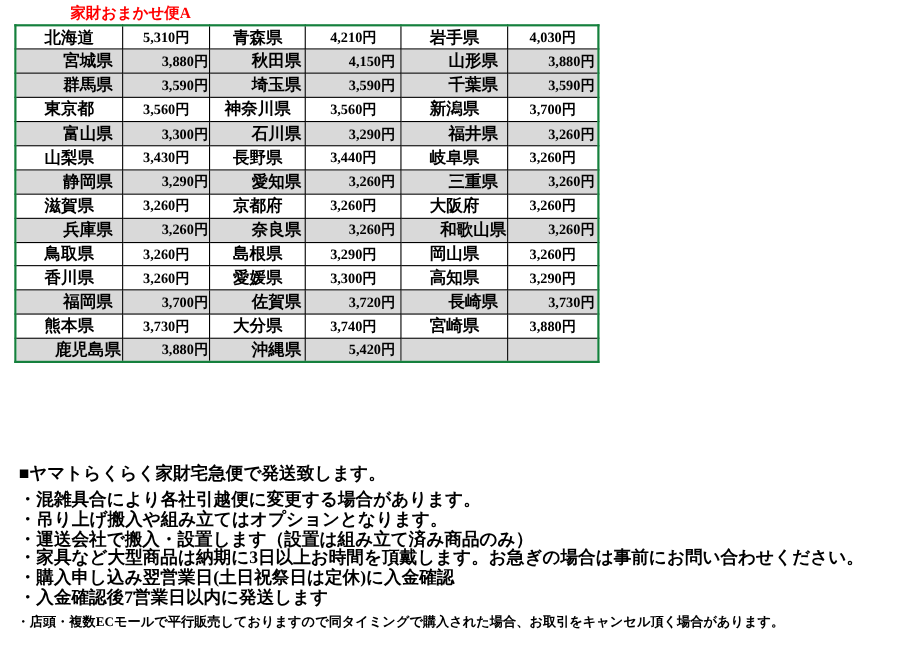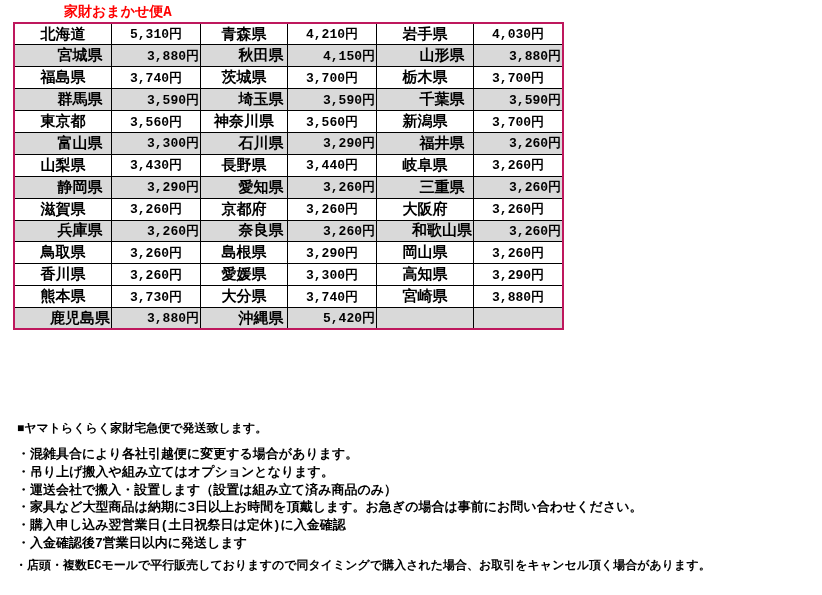--- a/index.html
+++ b/index.html
@@ -3,68 +3,68 @@
 <meta charset="utf-8">
 <style>
   * { margin: 0; padding: 0; box-sizing: border-box; }
   html, body { background: #ffffff; }
   .page {
     position: relative;
     width: 822px;
     height: 595px;
     background: #ffffff;
     overflow: hidden;
-    font-family: Liberation Mono, monospace;
+    font-family: Liberation Serif, serif;
     color: #000000;
   }
   .title {
     position: absolute;
     left: 64px;
     top: 3px;
     font-size: 14px;
     font-weight: bold;
     color: var(--title-color, #ff0000);
     white-space: nowrap;
   }
   .fee-table {
     position: absolute;
     left: 13px;
     top: 22px;
     border-collapse: collapse;
     table-layout: fixed;
-    border: 2px solid #be185d;
+    border: 2px solid #15803d;
   }
   .fee-table td {
     border: 1px solid #000000;
     height: 21.9px;
     text-align: center;
     vertical-align: middle;
     font-weight: bold;
     white-space: nowrap;
     overflow: hidden;
     padding: 0 1px;
   }
   .fee-table td.pref { font-size: 15px; }
   .fee-table td.price { font-size: 13px; }
   .fee-table tr.alt td { background: var(--alt-row, #d9d9d9); padding-left: 35px; }
   .notes-heading {
     position: absolute;
     left: 17px;
     top: 420px;
-    font-size: 12px;
+    font-size: 16px;
     font-weight: bold;
     white-space: nowrap;
   }
   .notes-list {
     position: absolute;
     left: 17px;
     top: 446px;
   }
   .bullet-line {
-    font-size: 13px;
+    font-size: 16px;
     font-weight: bold;
     line-height: 17.8px;
     white-space: nowrap;
   }
   .small-note {
     position: absolute;
     left: 15px;
     top: 557px;
     font-size: 12px;
     font-weight: bold;
@@ -98,28 +98,20 @@
           <td class="price">4,030円</td>
         </tr>
         <tr class="alt">
           <td class="pref">宮城県</td>
           <td class="price">3,880円</td>
           <td class="pref">秋田県</td>
           <td class="price">4,150円</td>
           <td class="pref">山形県</td>
           <td class="price">3,880円</td>
         </tr>
-        <tr>
-          <td class="pref">福島県</td>
-          <td class="price">3,740円</td>
-          <td class="pref">茨城県</td>
-          <td class="price">3,700円</td>
-          <td class="pref">栃木県</td>
-          <td class="price">3,700円</td>
-        </tr>
         <tr class="alt">
           <td class="pref">群馬県</td>
           <td class="price">3,590円</td>
           <td class="pref">埼玉県</td>
           <td class="price">3,590円</td>
           <td class="pref">千葉県</td>
           <td class="price">3,590円</td>
         </tr>
         <tr>
           <td class="pref">東京都</td>
@@ -177,20 +169,28 @@
           <td class="pref">岡山県</td>
           <td class="price">3,260円</td>
         </tr>
         <tr>
           <td class="pref">香川県</td>
           <td class="price">3,260円</td>
           <td class="pref">愛媛県</td>
           <td class="price">3,300円</td>
           <td class="pref">高知県</td>
           <td class="price">3,290円</td>
+        </tr>
+        <tr class="alt">
+          <td class="pref">福岡県</td>
+          <td class="price">3,700円</td>
+          <td class="pref">佐賀県</td>
+          <td class="price">3,720円</td>
+          <td class="pref">長崎県</td>
+          <td class="price">3,730円</td>
         </tr>
         <tr>
           <td class="pref">熊本県</td>
           <td class="price">3,730円</td>
           <td class="pref">大分県</td>
           <td class="price">3,740円</td>
           <td class="pref">宮崎県</td>
           <td class="price">3,880円</td>
         </tr>
         <tr class="alt">

